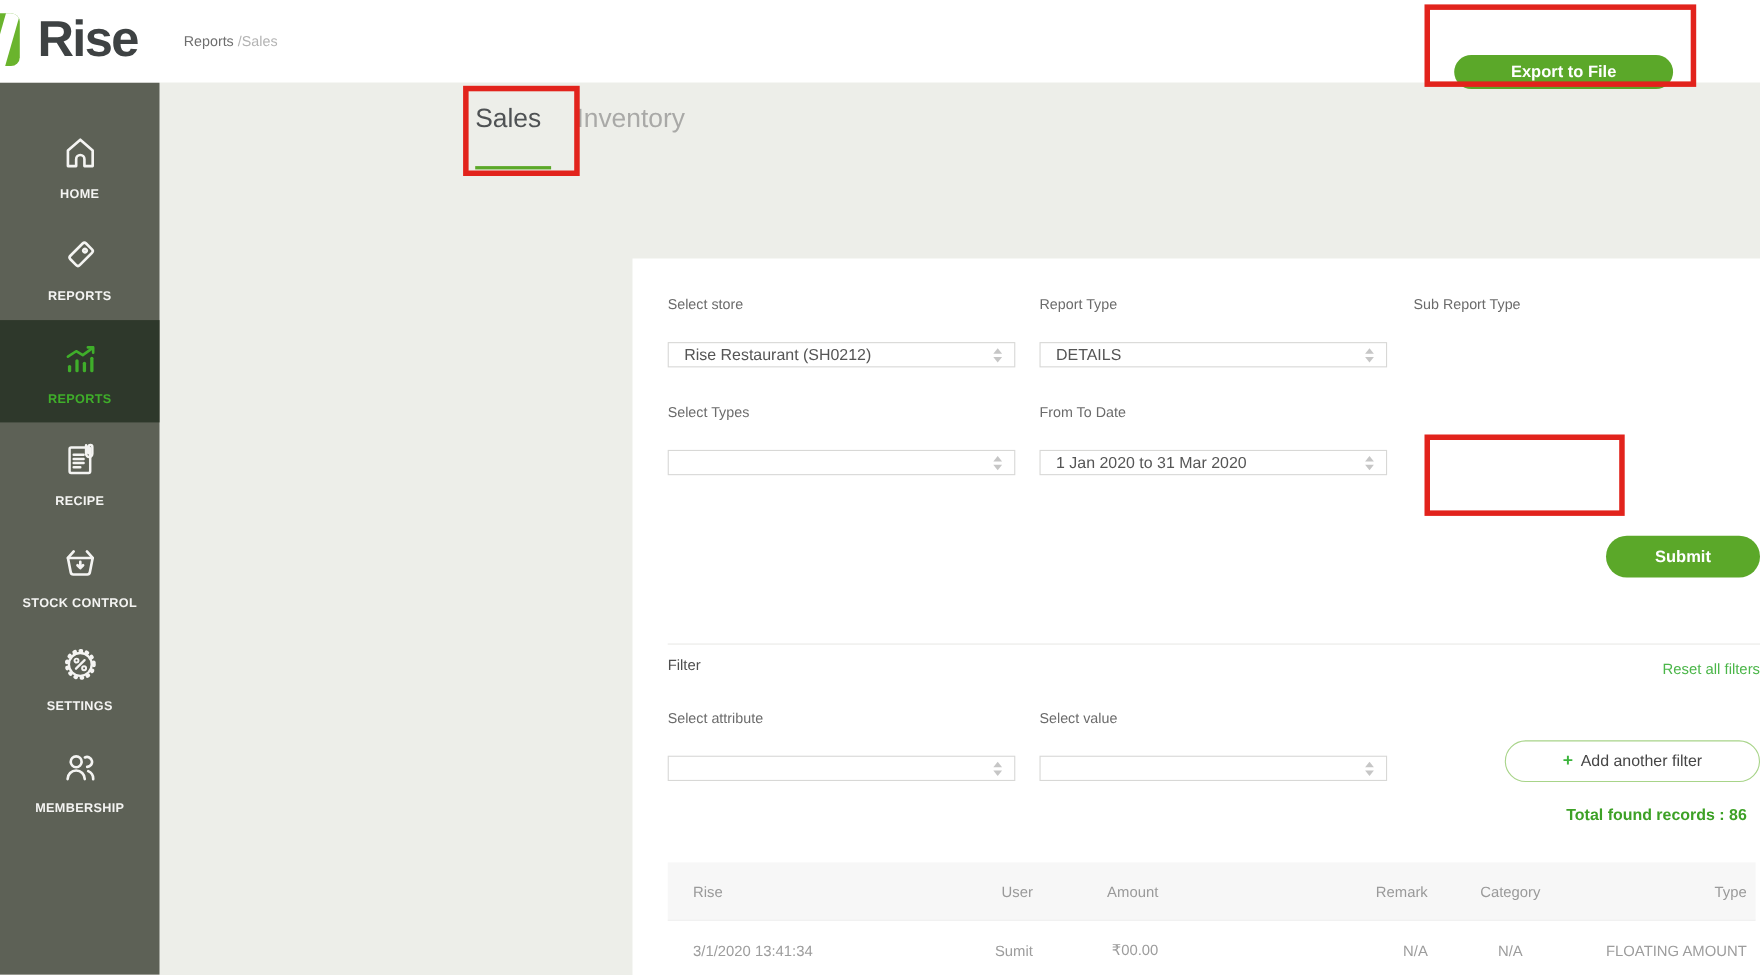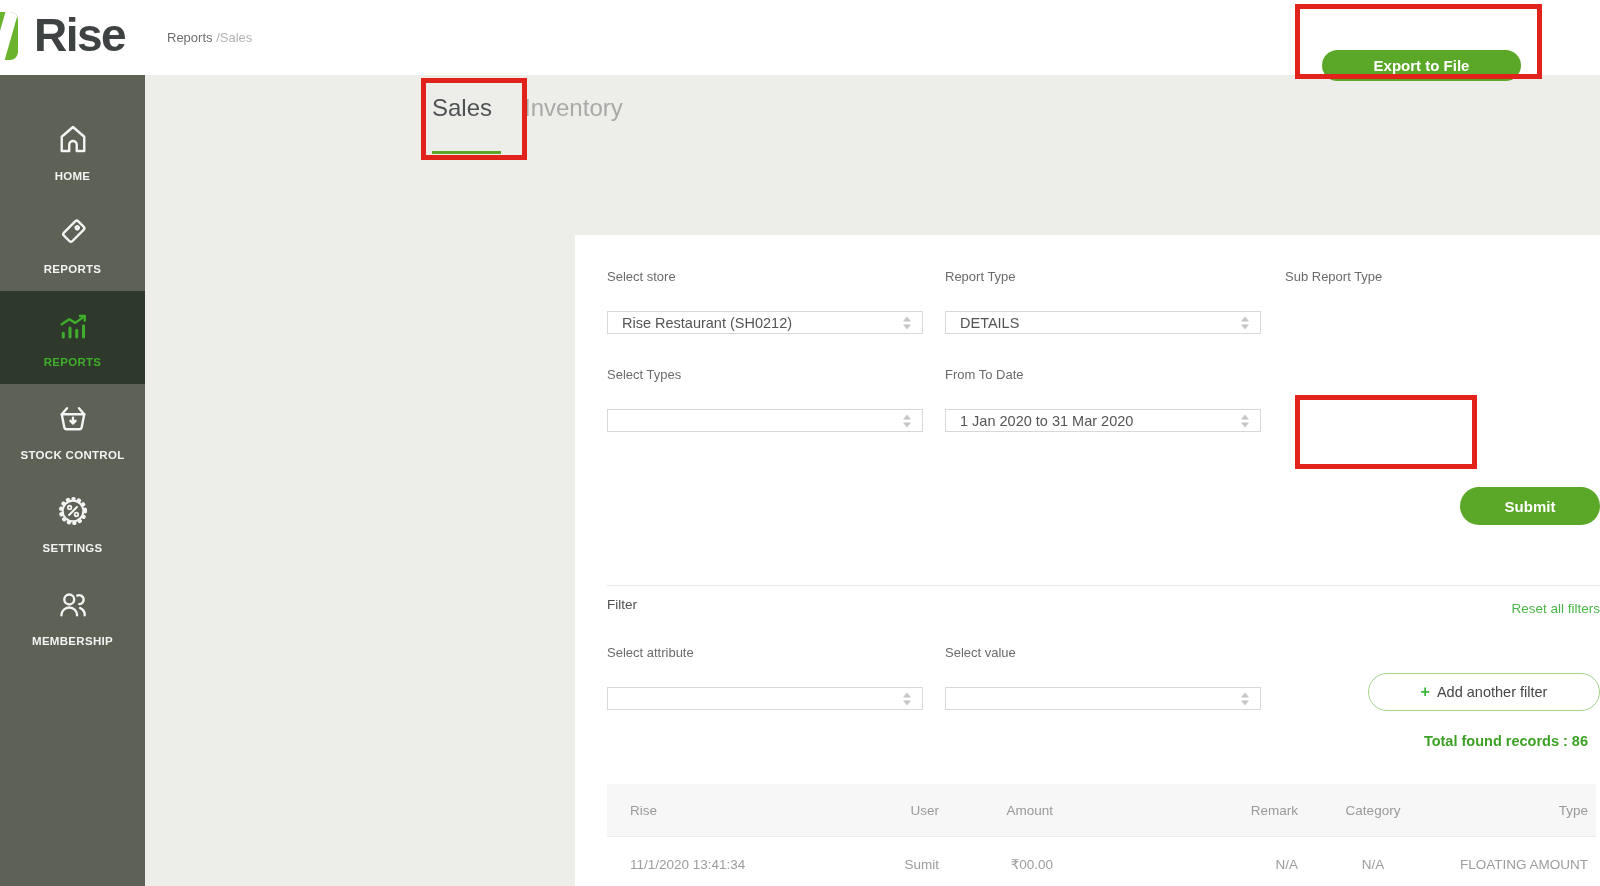--- a/index.html
+++ b/index.html
@@ -131,20 +131,30 @@
           <path d="M10 14 v6"></path>
           <path d="M14.5 15.5 v4.5"></path>
           <path d="M19 12.5 v7.5"></path>
         <path d="M4.5 11.5 L9.5 8.2 L13.5 10.6 L19.6 6.2" stroke-width="1.6"></path>
         <path d="M16.6 5.9 L19.8 5.9 L19.8 9.1" stroke-width="1.6"></path>
       </svg>
     </span>
     <span class="s-label">REPORTS</span>
   </div>
 
+  <div class="side-item">
+    <span>
+      <svg viewBox="0 0 24 24" fill="none" stroke="#f4f4f2" stroke-width="1.5" stroke-linecap="round" stroke-linejoin="round">
+        <rect x="5.5" y="4.5" width="12.5" height="15.5" rx="1"></rect>
+        <path d="M8 9 h6 M8 11.5 h6 M8 14 h6 M8 16.5 h4"></path>
+        <path d="M15.5 3.2 v5.2 a1.9 1.9 0 0 0 3.8 0 v-4.2 a1.15 1.15 0 0 0 -2.3 0 v3.8"></path>
+      </svg>
+    </span>
+    <span class="s-label">RECIPE</span>
+  </div>
 
   <div class="side-item">
     <span>
       <svg viewBox="0 0 24 24" fill="none" stroke="#f4f4f2" stroke-width="1.6" stroke-linecap="round" stroke-linejoin="round">
         <path d="M4.5 9.5 L8 5.5 M19.5 9.5 L16 5.5"></path>
         <path d="M4.5 9.5 H19.5 L17.8 18.2 a1.6 1.6 0 0 1 -1.6 1.3 H7.8 a1.6 1.6 0 0 1 -1.6 -1.3 Z"></path>
         <path d="M12 11.8 v3.6 M10.3 13.9 L12 15.7 L13.7 13.9"></path>
       </svg>
     </span>
     <span class="s-label">STOCK CONTROL</span>
@@ -271,21 +281,21 @@
     <div id="table">
       <div class="trow" id="thead">
         <div>Rise</div>
         <div>User</div>
         <div>Amount</div>
         <div>Remark</div>
         <div>Category</div>
         <div>Type</div>
       </div>
       <div class="trow tbody-row" id="row-1">
-        <div>11/1/2020 13:41:34</div>
+        <div>3/1/2020 13:41:34</div>
         <div>Sumit</div>
         <div>₹00.00</div>
         <div>N/A</div>
         <div>N/A</div>
         <div>FLOATING AMOUNT</div>
       </div>
 
     </div>
 
   </div>

